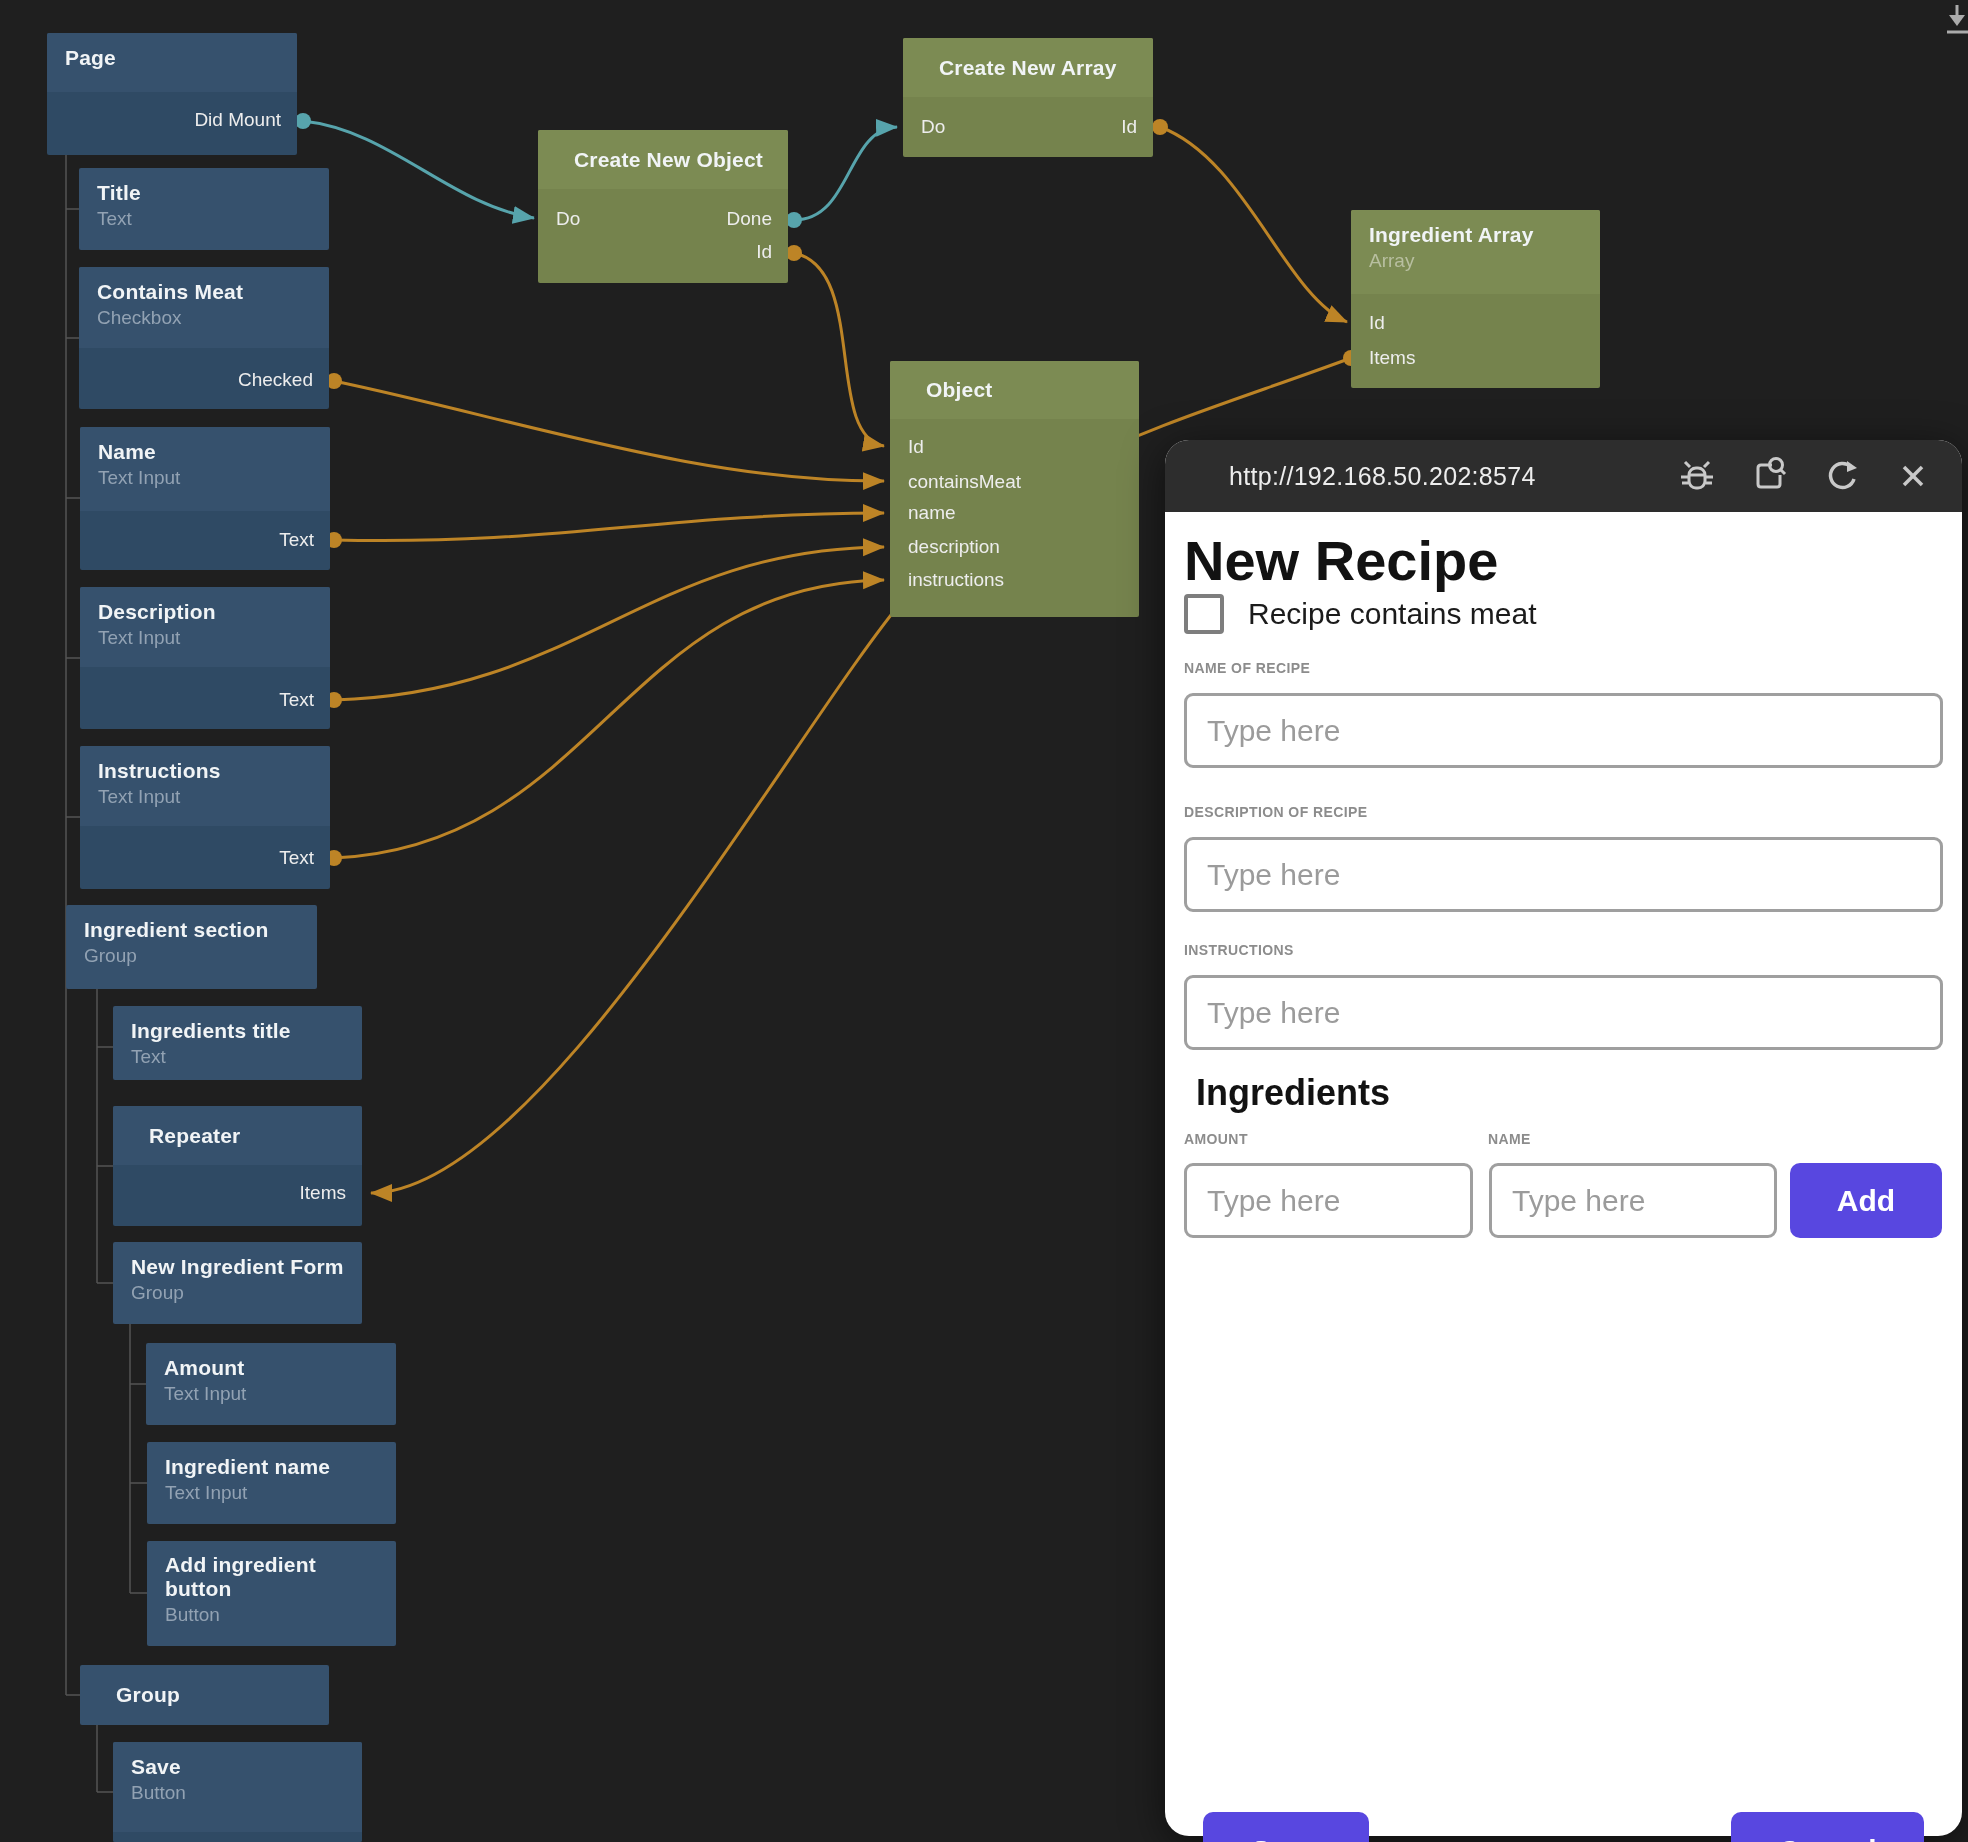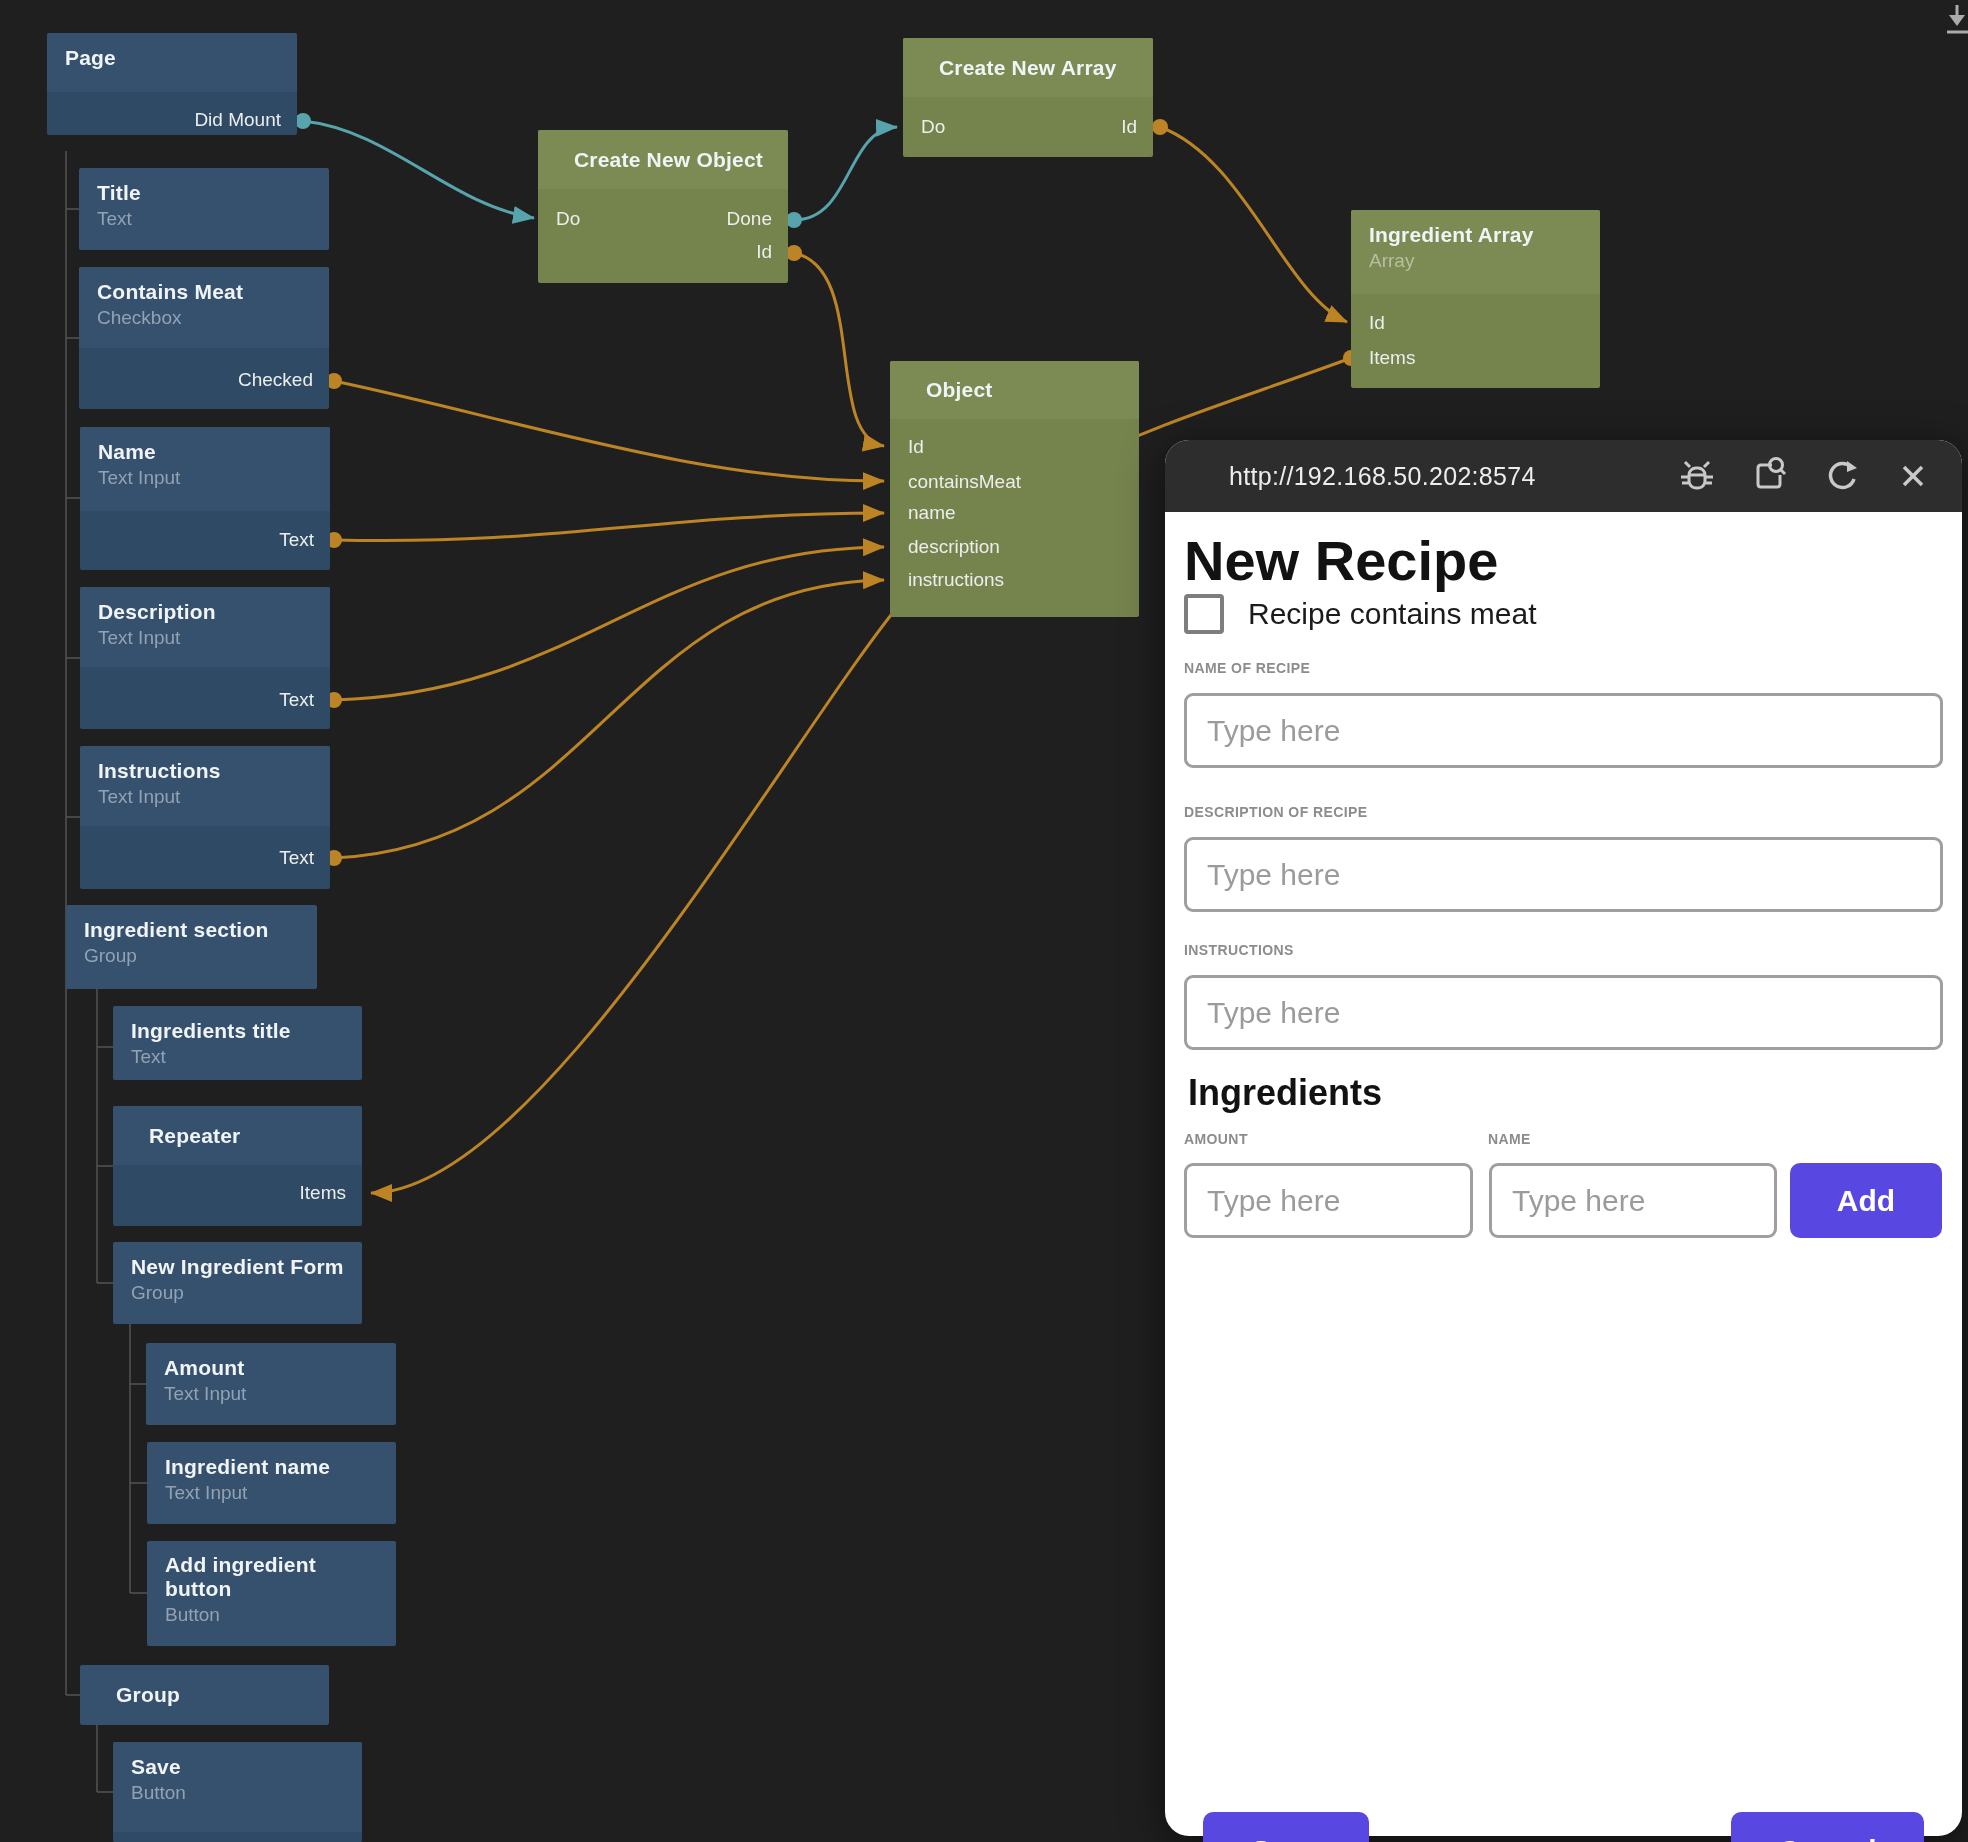--- a/index.html
+++ b/index.html
@@ -35,21 +35,21 @@
   .chk-row{display:flex;align-items:center;gap:24px;height:40px;margin-bottom:26px;}
   .chk{width:40px;height:40px;border:4px solid #7e7e7e;border-radius:4px;box-sizing:border-box;background:#fff;}
   .chk-label{font-size:30px;color:#1b1b1b;}
   .f-label{font-size:14px;font-weight:700;color:#8c8c8c;letter-spacing:.4px;height:23px;margin:0 0 10px 0;}
   .f-label.sp{margin-top:36px;}
   .f-label.sp2{margin-top:30px;}
   .tinput{display:block;width:100%;height:75px;box-sizing:border-box;border:3px solid #9f9f9f;
           border-radius:9px;font-family:"Liberation Sans",sans-serif;font-size:30px;color:#333;
           padding:0 4px 0 20px;outline:none;background:#fff;}
   .tinput::placeholder{color:#9b9b9b;opacity:1;}
-  .pv-h2{font-size:36px;line-height:41px;font-weight:700;color:#121212;margin:22px 0 18px 4px;}
+  .pv-h2{font-size:36px;line-height:41px;font-weight:700;color:#121212;margin:22px 0 18px 12px;}
   .ing-labels{position:relative;height:23px;margin-bottom:9px;}
   .ing-labels .f-label{position:absolute;top:0;margin:0;}
   .ing-row{display:flex;align-items:stretch;height:75px;}
   .ing-row .tinput.a{width:289px;margin-right:16px;}
   .ing-row .tinput.b{width:288px;margin-right:13px;}
   .btn{border:none;border-radius:10px;background:#5847e0;color:#fff;font-weight:700;
        font-family:"Liberation Sans",sans-serif;cursor:pointer;}
   .btn.add{width:152px;height:75px;font-size:30px;}
   .pv-footer{position:absolute;left:19px;right:19px;top:1300px;height:78px;}
   .btn.save{position:absolute;left:0;top:0;width:166px;height:78px;font-size:30px;}
@@ -102,21 +102,21 @@
       <circle cx="334" cy="858" r="8" fill="#bd8426"></circle>
     </g>
 
     <g stroke="#ababab" stroke-width="3" fill="none">
       <line x1="1957" y1="5" x2="1957" y2="16"></line>
       <polygon points="1949,15 1965,15 1957,26" fill="#ababab" stroke="none"></polygon>
       <line x1="1947" y1="32" x2="1968" y2="32"></line>
     </g>
   </svg>
 
-  <div class="node blue" style="left:47px;top:33px;width:250px;height:102px">
+  <div class="node blue" style="left:47px;top:33px;width:250px;height:122px">
     <div class="hd" style="height:59px">
         <div class="t">Page</div>
       </div>
     <span class="port r" style="top:76px">Did Mount</span>
   </div>
 
   <div class="node blue" style="left:79px;top:168px;width:250px;height:82px">
     <div class="hd" style="height:100%">
       <div class="t">Title</div>
       <div class="s">Text</div>

